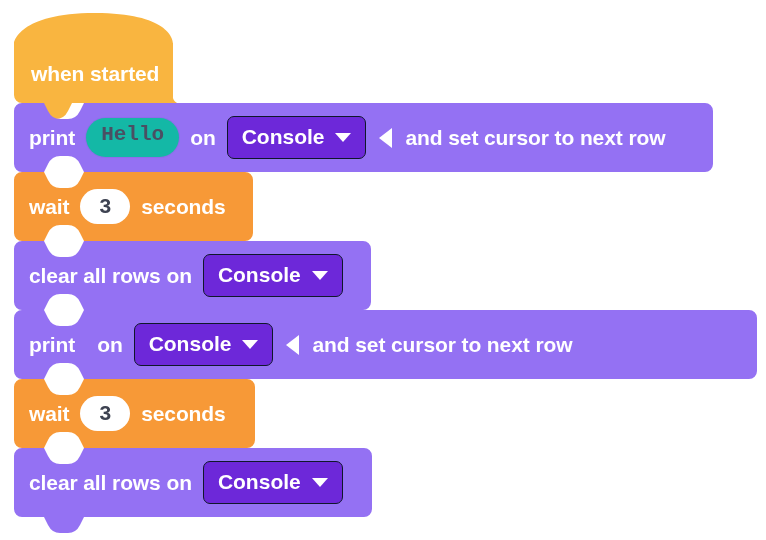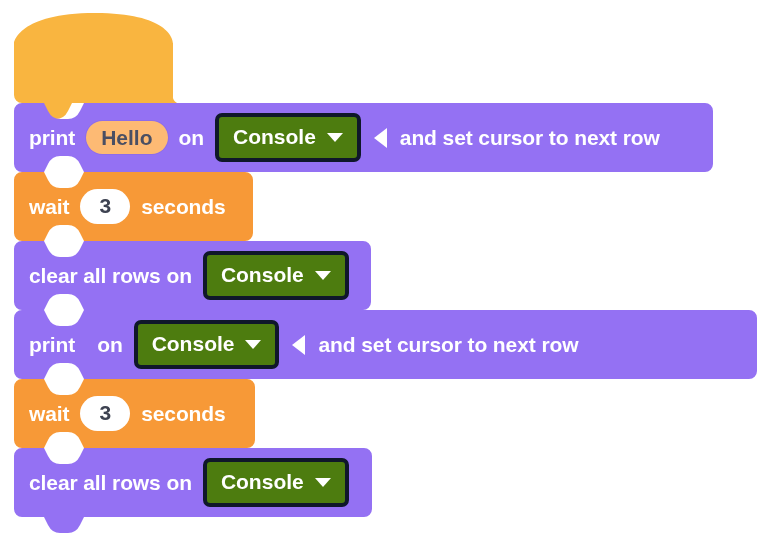--- a/index.html
+++ b/index.html
@@ -44,49 +44,50 @@
     color: #ffffff;
     font-size: 21px;
     font-weight: bold;
     letter-spacing: -0.1px;
     white-space: nowrap;
     line-height: 1;
   }
 
   
   .field-text {
-    background: #fdba74;
+    background: #14b8a6;
     color: #4a4f63;
     font-size: 21px;
     font-weight: bold;
     border-radius: 20px;
-    padding: 6px 15px 6px 15px;
+    padding: 6px 15px 12px 15px;
     line-height: 1;
     white-space: nowrap;
     box-shadow: 0 0 0 1px rgba(0,0,0,0.04);
+    font-family: Liberation Mono, monospace;
   }
   .field-num {
     background: #ffffff;
     color: #3d4251;
     font-size: 21px;
     font-weight: bold;
     border-radius: 22px;
     padding: 6px 19px 8px 19px;
     line-height: 1;
     white-space: nowrap;
     text-align: center;
   }
 
   
   .field-dropdown {
     display: inline-flex;
     align-items: center;
     gap: 11px;
-    background: #4d7c0f;
-    border: 4px solid #0f172a;
+    background: #6d28d9;
+    border: 1px solid #0f172a;
     border-radius: 7px;
     padding: 9px 14px 11px 14px;
     line-height: 1;
     white-space: nowrap;
   }
   .field-dropdown .dd-text {
     color: #ffffff;
     font-size: 21px;
     font-weight: bold;
     line-height: 1;
@@ -152,20 +153,23 @@
            a8,8 0 0 1 -8,-8 L14,387 a8,8 0 0 1 8,-8 Z"></path>
 
   <path fill="#9471f3" d="M22,448 L44,448 l4,8 q4,8 12,8 l8,0 q8,0 12,-8 l4,-8 L364,448
            a8,8 0 0 1 8,8 L372,509 a8,8 0 0 1 -8,8 L84,517
            l-4,8 q-4,8 -12,8 l-8,0 q-8,0 -12,-8 l-4,-8 L22,517
            a8,8 0 0 1 -8,-8 L14,456 a8,8 0 0 1 8,-8 Z"></path>
 </svg>
 
 <div class="block-layer">
 
+  <div class="block" style="left:14px; top:43px; width:163px; height:60px; padding-left:17px;">
+    <span class="blk-label">when started</span>
+  </div>
 
   <div class="block" style="left:14px; top:111px; width:699px; height:53px; padding-left:15px;">
     <span class="blk-label">print</span>
     <span class="gap-s"></span>
     <span class="field-text">Hello</span>
     <span class="gap-s"></span>
     <span class="blk-label">on</span>
     <span class="gap-s"></span>
     <span class="field-dropdown">
       <span class="dd-text">Console</span>

